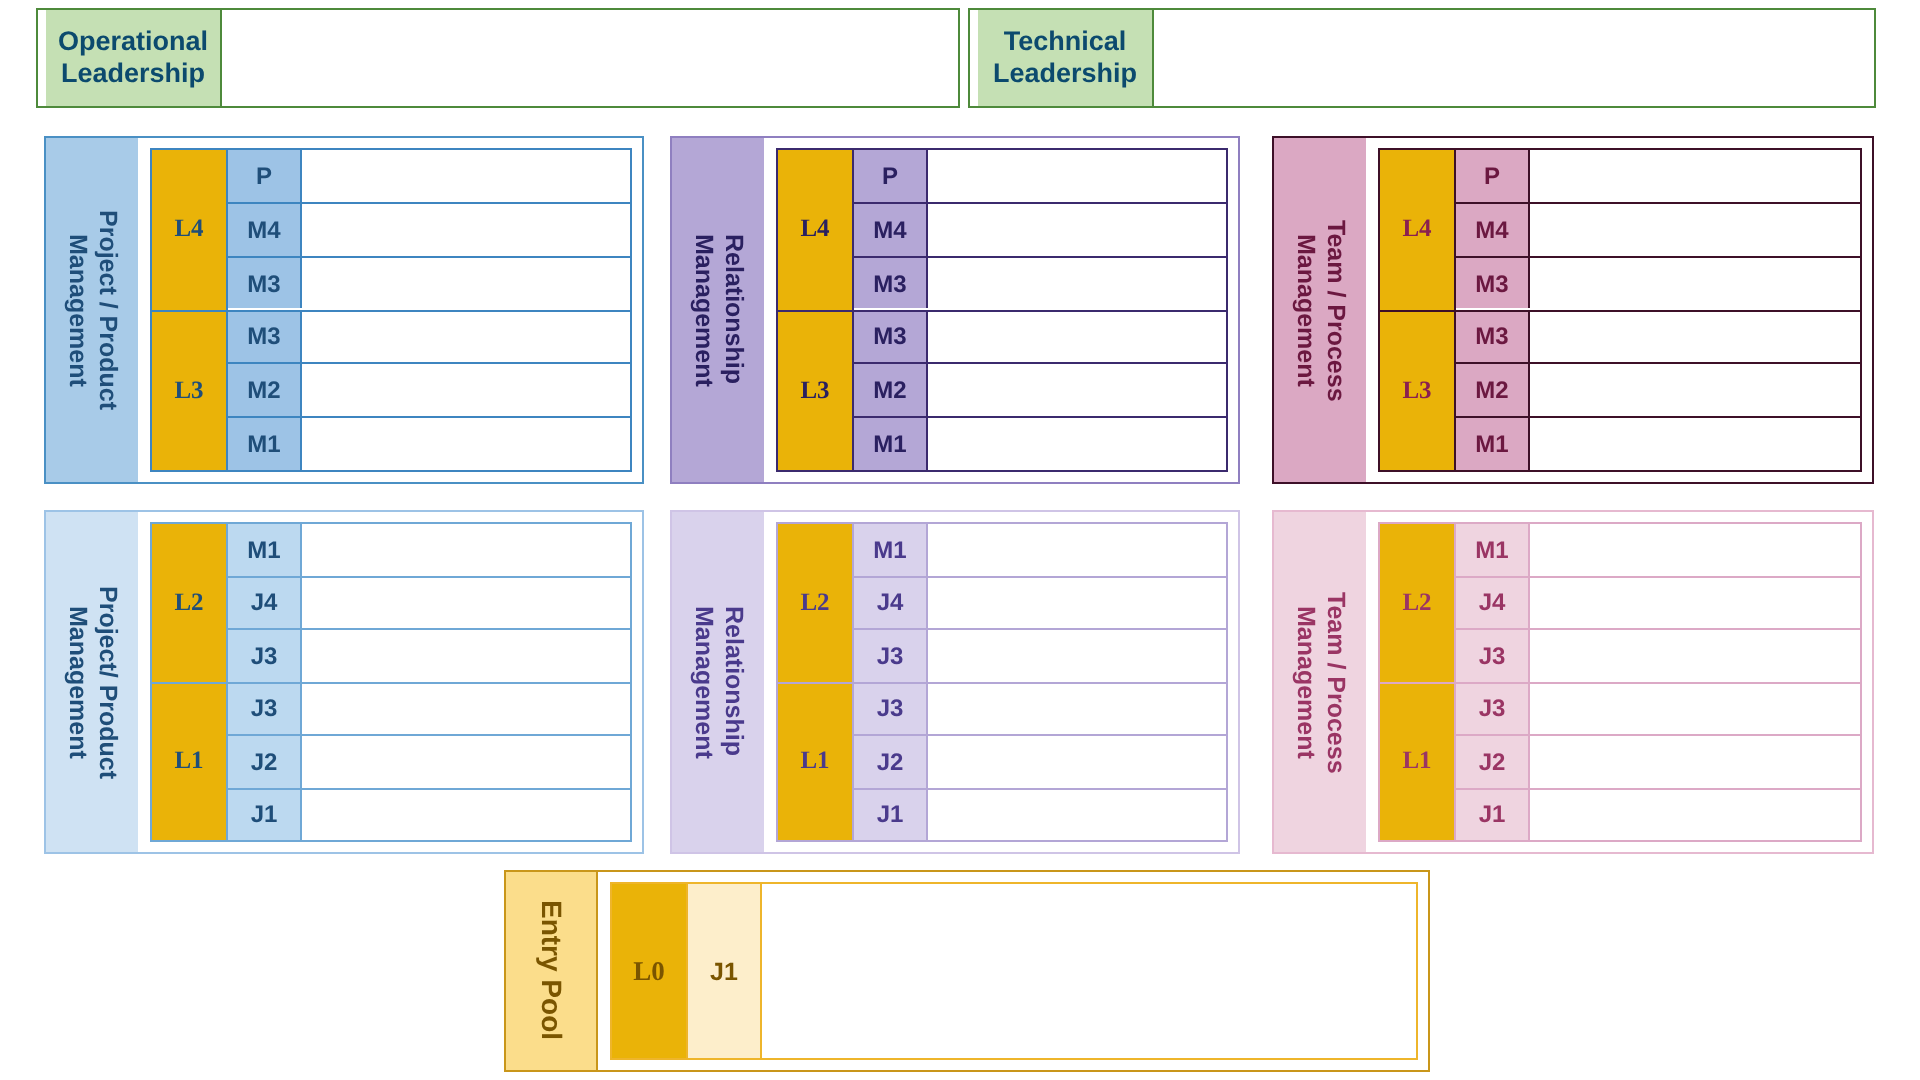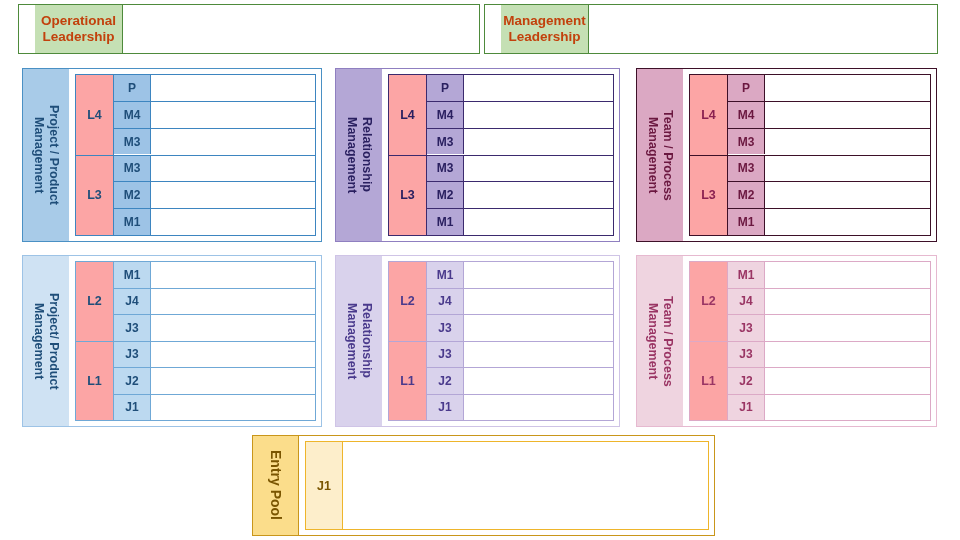--- a/index.html
+++ b/index.html
@@ -28,32 +28,32 @@
     top: 0;
     height: 50px;
     border: 1.3px solid #4e8a3b;
     box-sizing: border-box;
     background: #ffffff;
   }
   .lead-group.op   { left: 0px;   width: 462px; }
   .lead-group.tech { left: 466px; width: 454px; }
   .lead-label {
     position: absolute;
-    left: 16px;
+    left: 4px;
     top: 0;
     width: 88px;
     height: 100%;
     background: #c5e0b4;
     border-right: 1.3px solid #4e8a3b;
     box-sizing: border-box;
     display: flex;
     align-items: center;
     justify-content: center;
     text-align: center;
-    color: #c2410c;
+    color: #0c4a6e;
     font-weight: bold;
     font-size: 13.5px;
     line-height: 1.22;
   }
   .lead-body {
     position: absolute;
     left: 108px;
     top: 0;
     right: 0;
     bottom: 0;
@@ -107,21 +107,22 @@
   .level-name {
     width: 38px;
     flex: 0 0 38px;
     display: flex;
     align-items: center;
     justify-content: center;
     font-weight: bold;
     font-size: 12.5px;
     border-right: 1.4px solid;
     box-sizing: border-box;
-    background: #fca5a5;
+    background: #eab308;
+    font-family: Liberation Serif, serif;
   }
   .rungs {
     flex: 1 1 auto;
     display: flex;
     flex-direction: column;
     min-width: 0;
   }
   .rung {
     flex: 1 1 0;
     display: flex;
@@ -232,21 +233,21 @@
 </head>
 <body>
 
 <div class="header-row">
   <div class="lead-group op">
     <div class="lead-label">Operational
 Leadership</div>
     <div class="lead-body"></div>
   </div>
   <div class="lead-group tech">
-    <div class="lead-label">Management
+    <div class="lead-label">Technical
 Leadership</div>
     <div class="lead-body"></div>
   </div>
 </div>
 
 <div class="track t-blue" style="left:22px; top:68px; width:300px; height:174px;">
     <div class="track-side">
       <span>Project / Product
 Management</span>
     </div>
@@ -502,20 +503,21 @@
       </div>
     </div>
   </div>
 
 <div class="track t-gold" style="left:252px; top:435px; width:463px; height:101px;">
     <div class="track-side">
       <span>Entry Pool</span>
     </div>
     <div class="grid">
       <div class="level-group">
+        <div class="level-name">L0</div>
         <div class="rungs">
           <div class="rung">
             <div class="rung-code">J1</div>
             <div class="rung-body"></div>
           </div>
         </div>
       </div>
     </div>
   </div>
 

